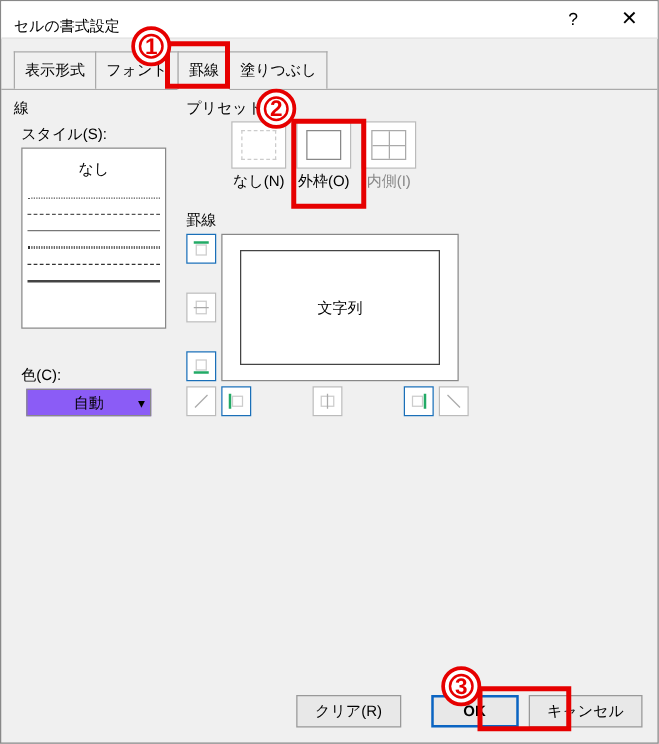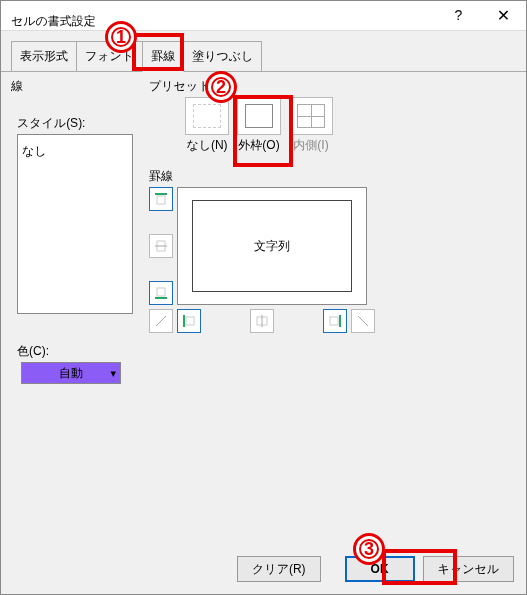--- a/index.html
+++ b/index.html
@@ -62,31 +62,31 @@
     padding: 6px 10px 0 10px;
   }
   .fieldset-label {
     font-size: 12px;
     margin-bottom: 2px;
   }
   .left {
     width: 128px;
   }
   .style-box {
-    margin-top: 20px;
+    margin-top: 4px;
   }
   .style-list {
     width: 116px;
-    height: 180px;
+    height: 145px;
     background: #fff;
     border: 1px solid #888;
     margin-top: 2px;
     padding: 6px 4px;
     display: flex;
-    flex-direction: row;
+    flex-direction: column;
     gap: 12px;
   }
   .style-none {
     text-align: center;
     font-size: 12px;
     padding: 2px 0;
   }
   .sl { border-bottom: 1px dotted #555; height: 0; }
   .sl2 { border-bottom: 1px dashed #555; height: 0; }
   .sl3 { border-bottom: 1px solid #777; height: 0; }

